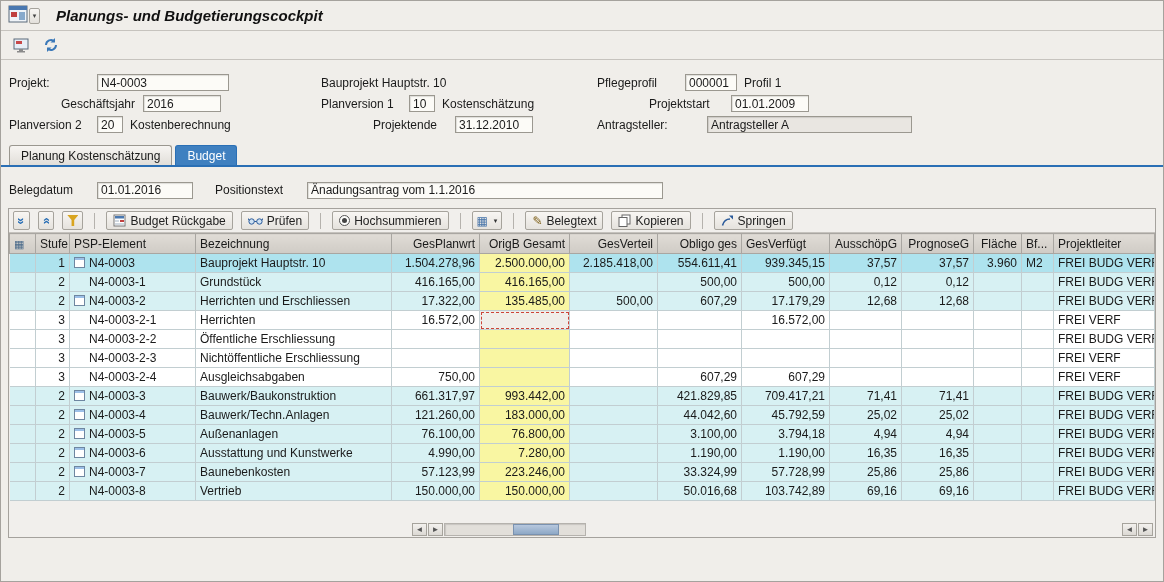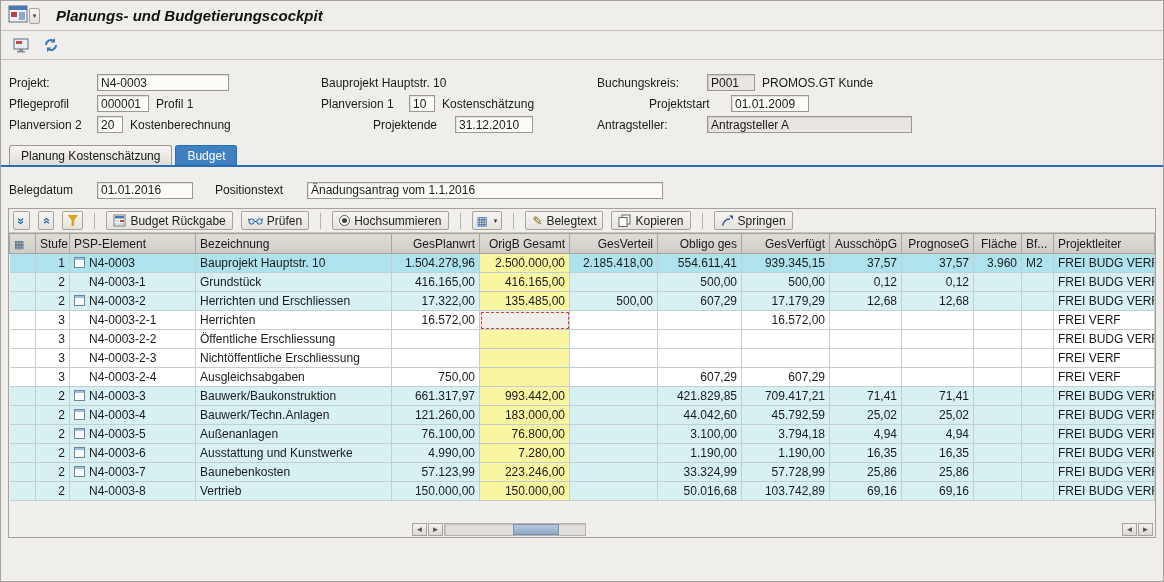--- a/index.html
+++ b/index.html
@@ -135,30 +135,30 @@
 
   <div class="form">
 
     <div class="frow">
       <span class="lbl" style="width:88px;">Projekt:</span>
       <span class="fld white" style="width:132px;">N4-0003</span>
     </div>
     <div class="frow">
       <span>Bauprojekt Hauptstr. 10</span>
     </div>
-    <div class="frow">
-      <span class="lbl" style="width:110px;">Buchungskreis:</span>
-      <span class="fld gray" style="width:48px;">P001</span>
-      <span class="ftext">PROMOS.GT Kunde</span>
-    </div>
 
     <div class="frow">
       <span class="lbl" style="width:88px;">Pflegeprofil</span>
       <span class="fld white" style="width:52px;">000001</span>
       <span class="ftext">Profil 1</span>
+    </div>
+    <div class="frow">
+      <span style="width:52px;"></span>
+      <span class="lbl" style="width:82px;">Geschäftsjahr</span>
+      <span class="fld white" style="width:78px;">2016</span>
     </div>
 
     <div class="frow">
       <span class="lbl" style="width:88px;">Planversion 1</span>
       <span class="fld white" style="width:26px;">10</span>
       <span class="ftext">Kostenschätzung</span>
     </div>
     <div class="frow">
       <span style="width:52px;"></span>
       <span class="lbl" style="width:82px;">Projektstart</span>
@@ -265,21 +265,21 @@
         <thead>
             <tr>
               <th class="col-sel" style="text-align: left;"><span class="corner-ic">▦</span></th>
               <th class="col-stufe" style="text-align: right;">Stufe</th>
               <th class="col-psp" style="text-align: left;">PSP-Element</th>
               <th class="col-bez" style="text-align: left;">Bezeichnung</th>
               <th class="col-gesplanwrt" style="text-align: right;">GesPlanwrt</th>
               <th class="col-origb" style="text-align: right;">OrigB Gesamt</th>
               <th class="col-gesverteil" style="text-align: right;">GesVerteil</th>
               <th class="col-obligo" style="text-align: right;">Obligo ges</th>
-              <th class="col-gesverfuegt" style="text-align: right; margin-top: 26px;">GesVerfügt</th>
+              <th class="col-gesverfuegt" style=" margin-top: 26px;">GesVerfügt</th>
               <th class="col-ausschoepg" style="text-align: right;">AusschöpG</th>
               <th class="col-prognoseg" style="text-align: right;">PrognoseG</th>
               <th class="col-flaeche" style="text-align: right;">Fläche</th>
               <th class="col-bf" style="text-align: left;">Bf...</th>
               <th class="col-status" style="text-align: left;">Projektleiter</th>
             </tr>
           </thead>
         <tbody>
             <tr class="lvl1">
               <td class="col-sel" style="text-align: left;"></td>

